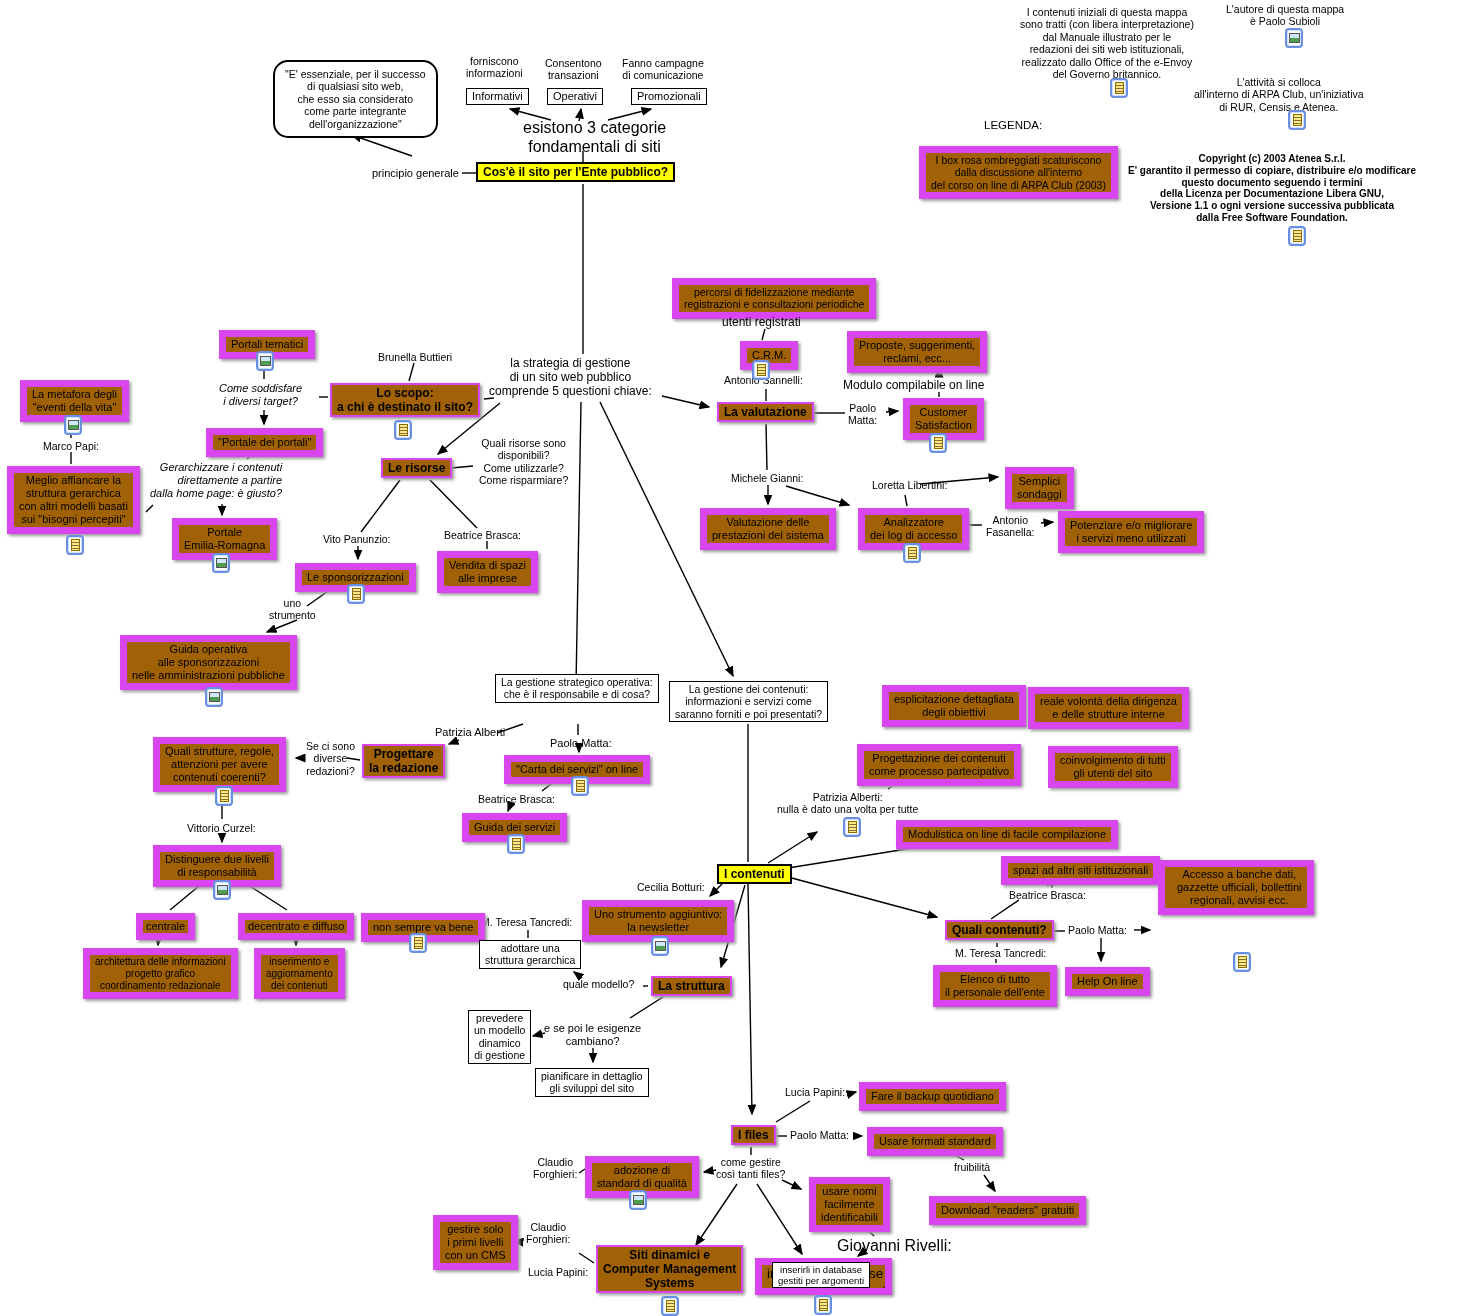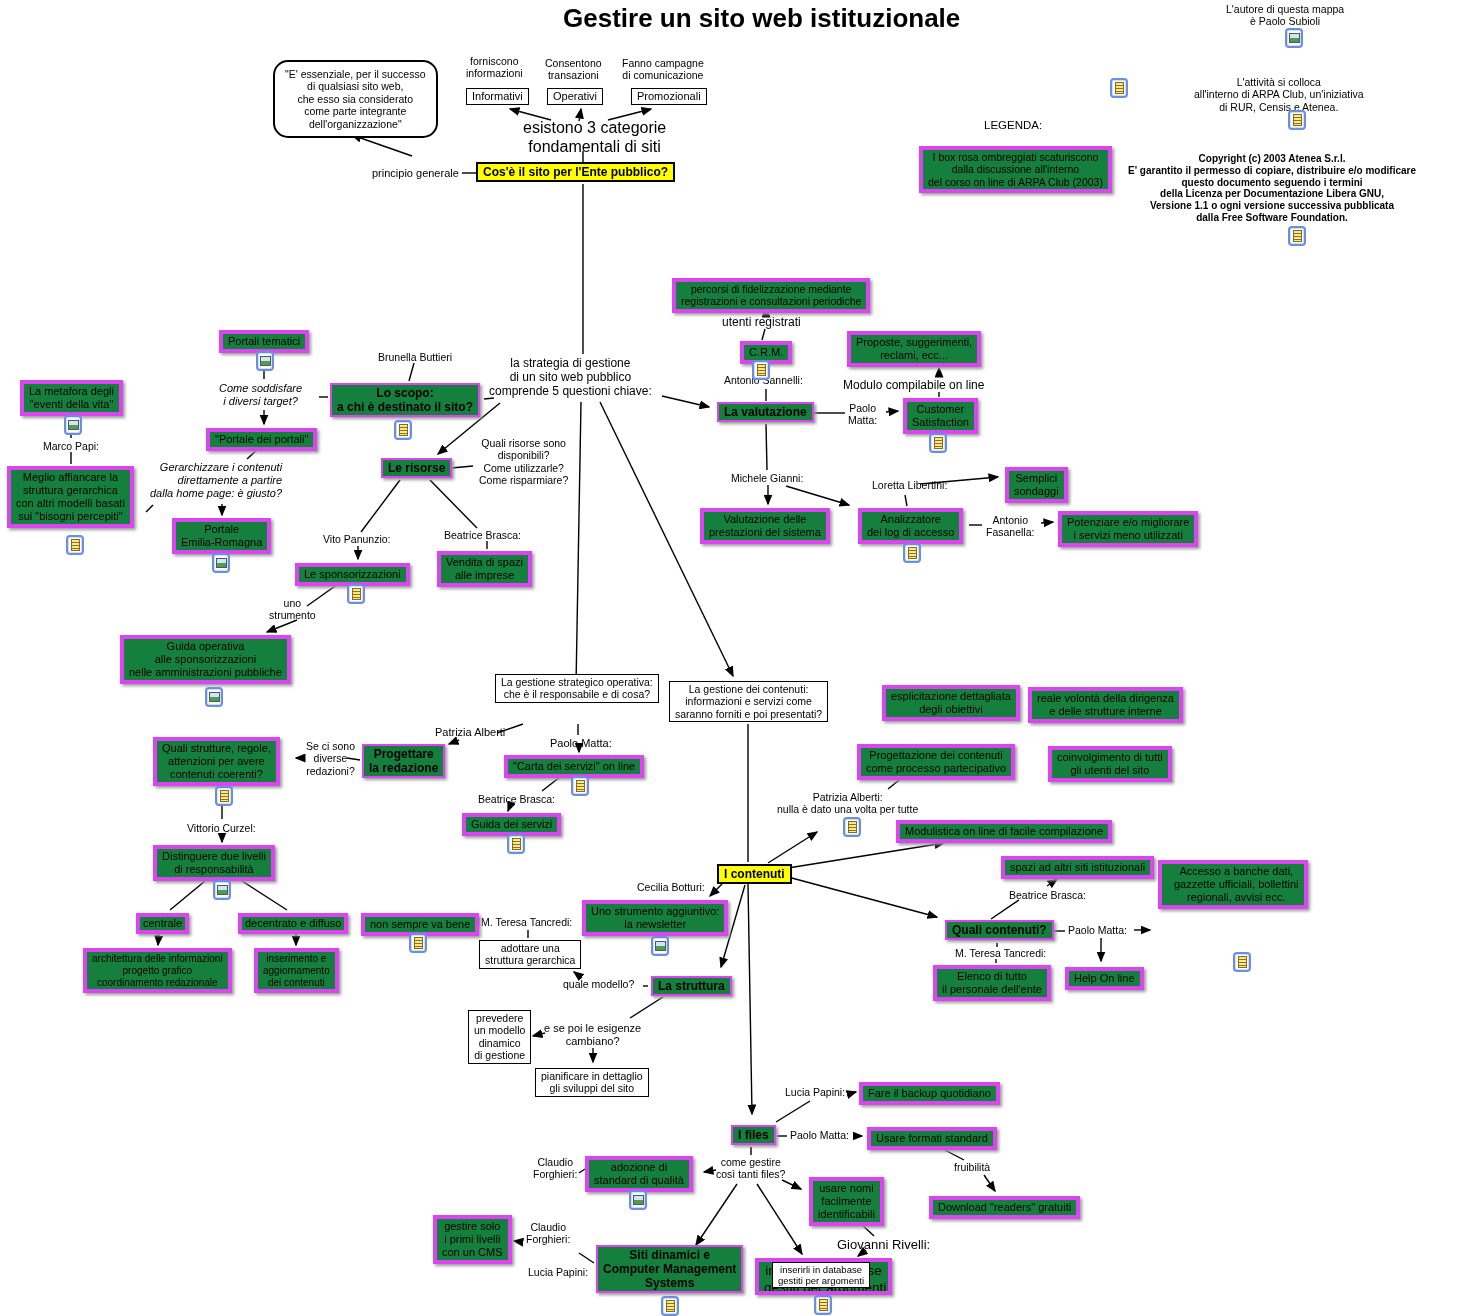--- a/index.html
+++ b/index.html
@@ -1,20 +1,20 @@
 <!DOCTYPE html>
 <html><head>
 <meta charset="utf-8">
 <style>
   html,body{margin:0;padding:0;background:#fff;}
   #map{position:relative;width:1458px;height:1316px;background:#fff;overflow:hidden;
        font-family:"Liberation Sans","DejaVu Sans",sans-serif;color:#000;}
   #edge-layer{position:absolute;left:0;top:0;}
   .node{position:absolute;font-size:11px;line-height:1.18;white-space:pre-line;text-align:center;box-sizing:border-box;}
-  .k-pink,.k-pinkB,.k-pinkU,.k-pinkBig{background:#15803d;border:4px solid #d946ef;padding:1px 5px;box-shadow:2px 2px 3px #9a9a9a;}
+  .k-pink,.k-pinkB,.k-pinkU,.k-pinkBig{background:#a16207;border:7px solid #d946ef;padding:1px 5px;box-shadow:2px 2px 3px #9a9a9a;}
   .k-pinkB{border-width:2px;font-weight:bold;}
   .k-pinkU{padding:0 3px;}
   .k-pinkBig{font-size:13.5px;overflow:hidden;white-space:pre;line-height:1.25;}
   .k-white{background:#fff;border:1px solid #000;padding:1px 5px;}
   .k-yellow{background:#ffff00;border:2px solid #000;font-weight:bold;padding:1px 5px;}
   .k-rounded{background:#fff;border:2px solid #000;border-radius:15px;padding:6px 10px;}
   .k-label{background:transparent;}
   .k-labelI{font-style:italic;background:transparent;}
   .k-labelB{font-weight:bold;background:transparent;}
   .k-title{font-weight:bold;background:transparent;white-space:nowrap;}
@@ -124,21 +124,26 @@
       <line x1="716" y1="1170" x2="704" y2="1172" stroke="#000000" stroke-width="1.4" marker-end="url(#arr)"></line>
       <line x1="782" y1="1180" x2="801" y2="1189" stroke="#000000" stroke-width="1.4" marker-end="url(#arr)"></line>
       <line x1="737" y1="1184" x2="696" y2="1245" stroke="#000000" stroke-width="1.4" marker-end="url(#arr)"></line>
       <line x1="757" y1="1184" x2="802" y2="1254" stroke="#000000" stroke-width="1.4" marker-end="url(#arr)"></line>
       <line x1="860" y1="1223" x2="874" y2="1236" stroke="#000000" stroke-width="1.4"></line>
       <line x1="866" y1="1250" x2="858" y2="1256" stroke="#000000" stroke-width="1.4" marker-end="url(#arr)"></line>
       <line x1="594" y1="1263" x2="579" y2="1253" stroke="#000000" stroke-width="1.4"></line>
       <line x1="522" y1="1242" x2="514" y2="1241" stroke="#000000" stroke-width="1.4" marker-end="url(#arr)"></line>
       <line x1="579" y1="1173" x2="585" y2="1169" stroke="#000000" stroke-width="1.4"></line>
     </svg>
-<div class="node k-title" style="left: 563px; top: 3px; font-size: 26px;">Gestire un sito web istituzionale</div>
+    <div class="node k-label" style="left: 1020px; top: 6px; font-size: 10.5px;">I contenuti iniziali di questa mappa
+sono tratti (con libera interpretazione)
+dal Manuale illustrato per le
+redazioni dei siti web istituzionali,
+realizzato dallo Office of the e-Envoy
+del Governo britannico.</div>
     <div class="node k-label" style="left: 1226px; top: 3px; font-size: 10.5px;">L'autore di questa mappa
 è Paolo Subioli</div>
     <div class="node k-label" style="left: 1194px; top: 76px; font-size: 10.5px;">L'attività si colloca
 all'interno di ARPA Club, un'iniziativa
 di RUR, Censis e Atenea.</div>
     <div class="node k-label" style="left: 984px; top: 119px; font-size: 11.5px;">LEGENDA:</div>
     <div class="node k-pink" style="left: 919px; top: 146px; font-size: 10.5px;">I box rosa ombreggiati scaturiscono
 dalla discussione all'interno
 del corso on line di ARPA Club (2003)</div>
     <div class="node k-labelB" style="left: 1128px; top: 153px; font-size: 10px;">Copyright (c)  2003 Atenea S.r.l.
@@ -314,21 +319,21 @@
 standard di qualità</div>
     <div class="node k-pink" style="left: 433px; top: 1215px;">gestire solo
 i primi livelli
 con un CMS</div>
     <div class="node k-label" style="left: 526px; top: 1221px; font-size: 10.5px;">Claudio
 Forghieri:</div>
     <div class="node k-label" style="left: 528px; top: 1266px; font-size: 10.5px;">Lucia Papini:</div>
     <div class="node k-pinkB" style="left: 596px; top: 1245px; font-size: 12px;">Siti dinamici e
 Computer Management
 Systems</div>
-    <div class="node k-label" style="left: 837px; top: 1237px; font-size: 13px;">Giovanni Rivelli:</div>
+    <div class="node k-label" style="left: 837px; top: 1237px; font-size: 16px;">Giovanni Rivelli:</div>
     <div class="node k-pinkBig" style="left: 755px; top: 1258px; width: 137px; height: 37px;">inserirli in database
 gestiti per argomenti</div>
     <div class="node k-white" style="left: 772px; top: 1262px; font-size: 9.5px;">inserirli in database
 gestiti per argomenti</div>
     <div class="ricon icon-doc" style="left: 1110px; top: 78px;">
       <div class="pg"></div>
     </div>
     <div class="ricon icon-img" style="left: 1285px; top: 28px;">
       <div class="pg"></div>
     </div>

